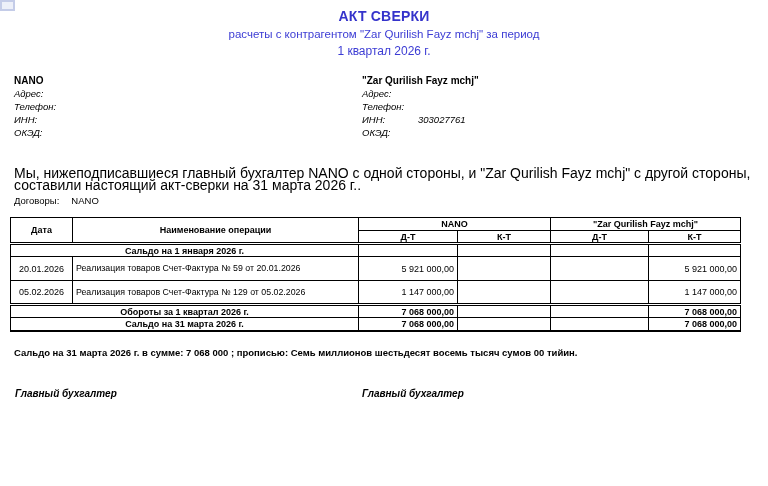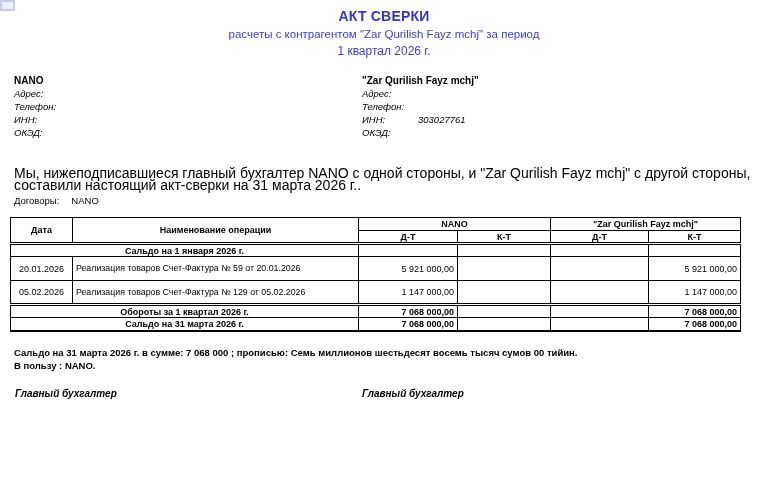--- a/index.html
+++ b/index.html
@@ -176,21 +176,20 @@
         <td class="num">7 068 000,00</td>
         <td class="num"></td>
         <td class="num"></td>
         <td class="num">7 068 000,00</td>
       </tr>
     </tbody>
   </table>
 
   <div class="summary">
     <div>Сальдо на 31 марта 2026 г.   в сумме: 7 068 000 ; прописью: Семь миллионов шестьдесят восемь тысяч сумов 00 тийин.</div>
-    <div>В пользу : NANO.</div>
   </div>
 
   <div class="sig-title s-left">Главный бухгалтер</div>
   <div class="sig-title s-right">Главный бухгалтер</div>
 
   <div class="sigline s-left"></div>
   <div class="sigline s-right"></div>
 
   <div class="sigcap s-left">подпись</div>
   <div class="sigcap s-right">подпись</div>

